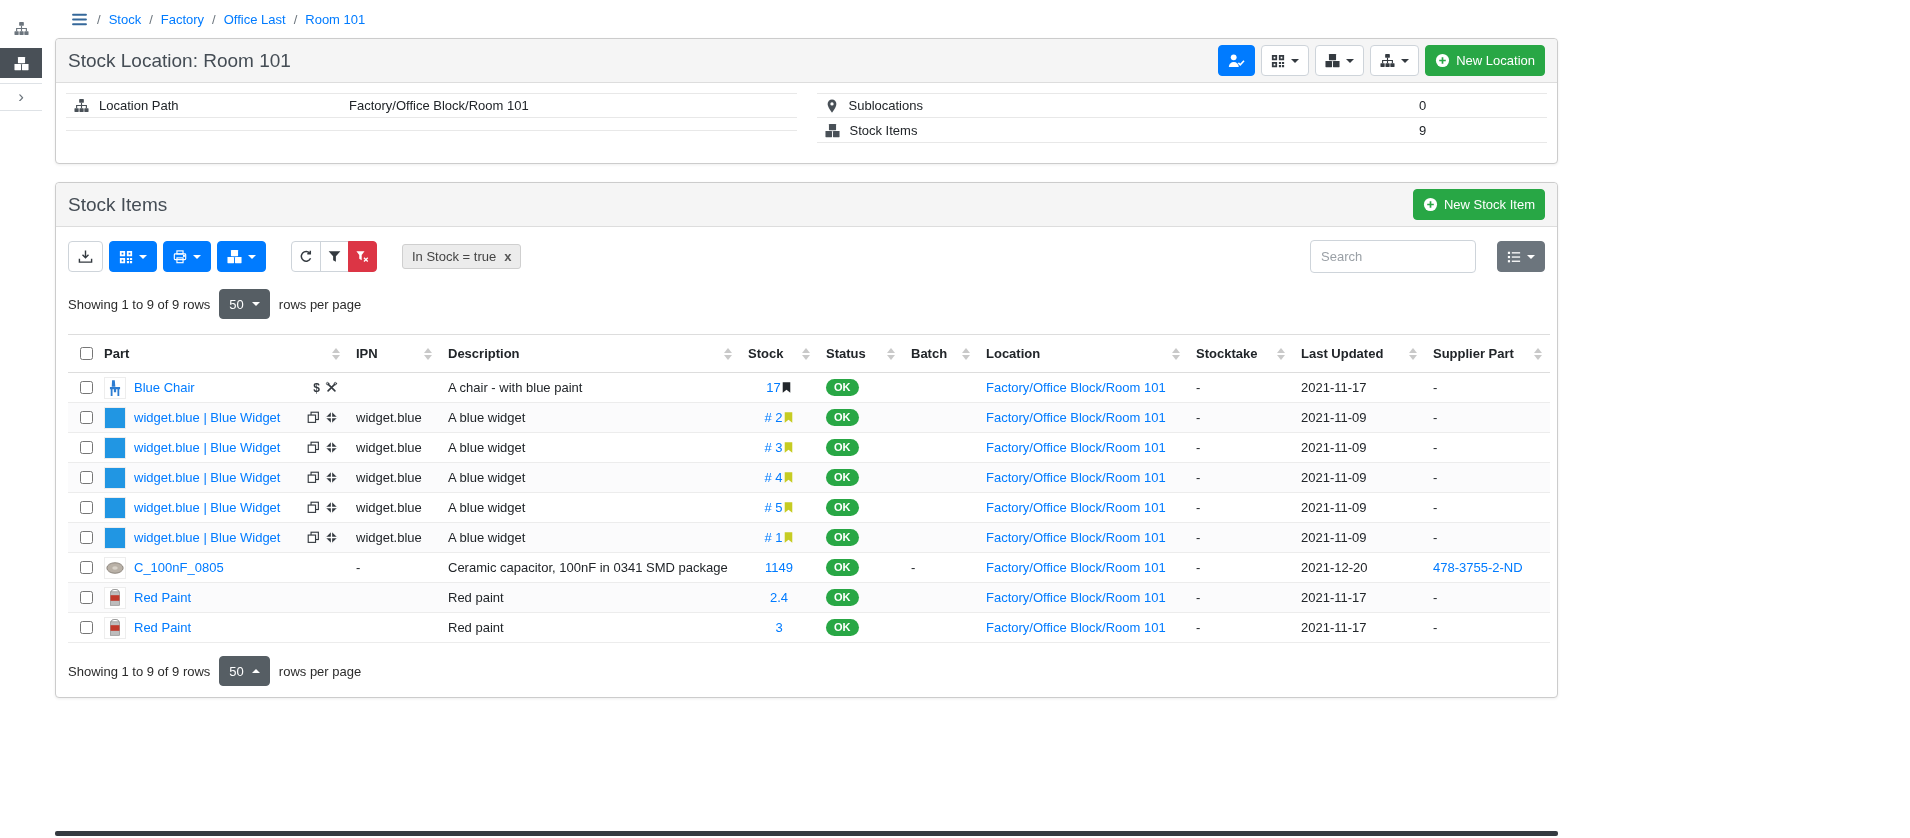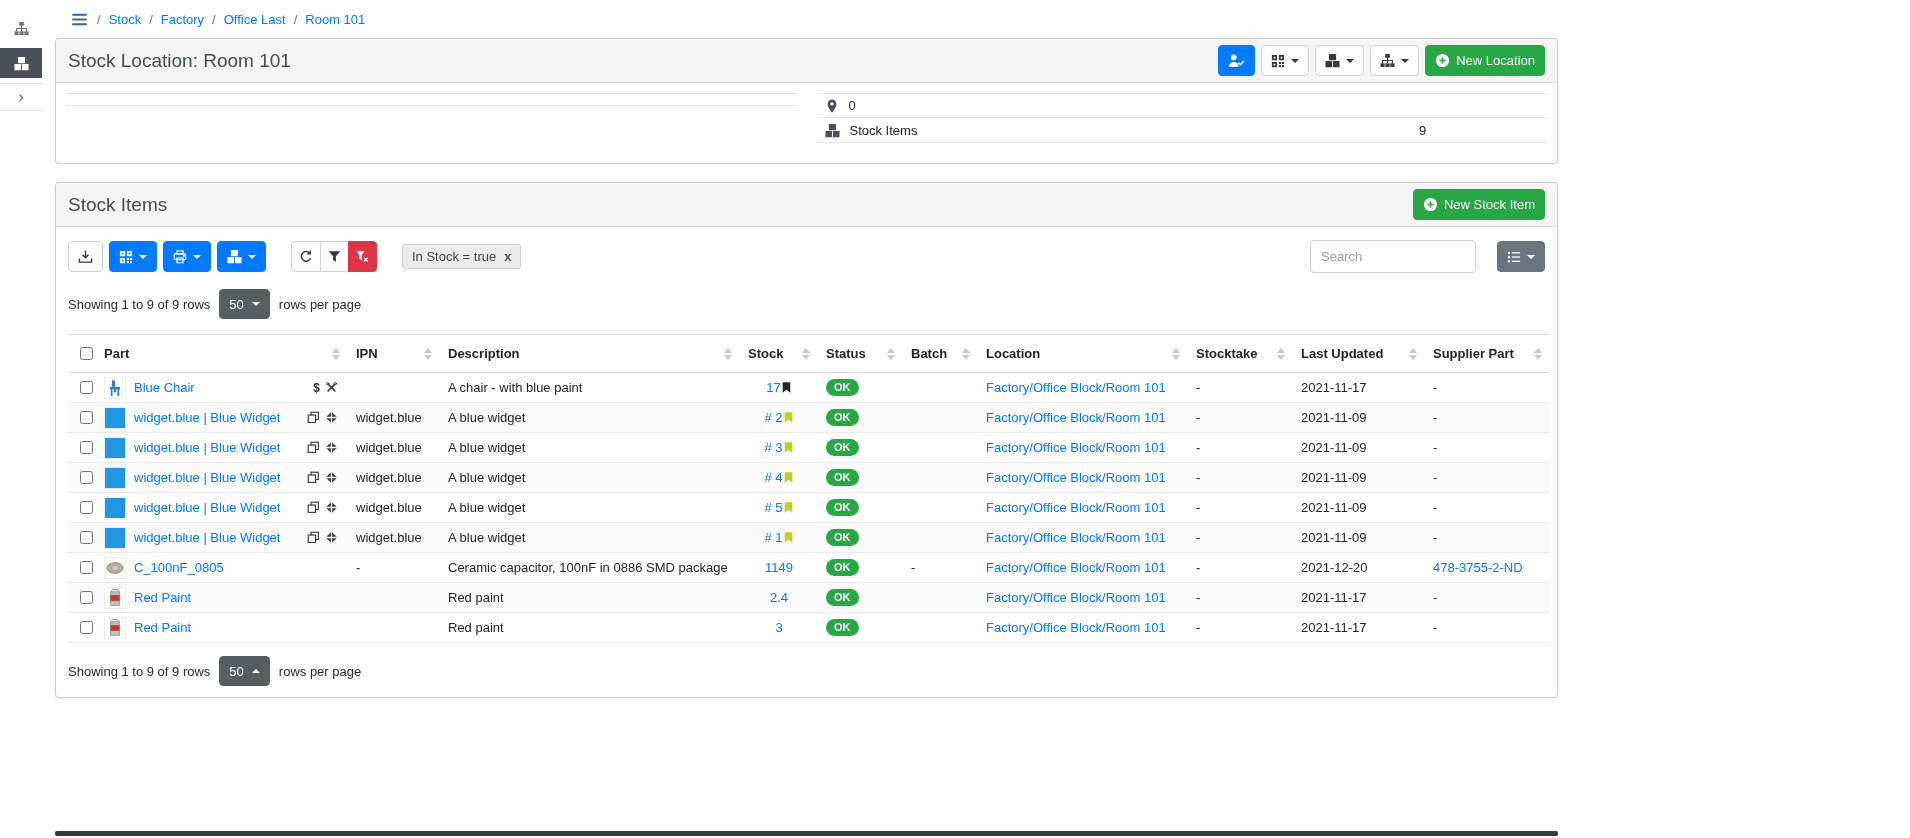--- a/index.html
+++ b/index.html
@@ -195,30 +195,46 @@
                 <circle cx="8" cy="8" r="7" fill="currentColor"></circle>
                 <path d="M8 4.5v7M4.5 8h7" stroke="#28a745" stroke-width="1.8"></path>
               </svg>
             </span>
             <span>New Location</span>
           </button>
         </div>
     </div>
     <div class="details">
       <div class="detail-table">
+          <div class="d-row">
+            <span class="icon d-icon">
+              <svg viewBox="0 0 16 16" width="15" height="15">
+                <g fill="currentColor">
+                  <rect x="5.5" y="1" width="5" height="4" rx="0.5"></rect>
+                  <rect x="0.5" y="11" width="4.5" height="4" rx="0.5"></rect>
+                  <rect x="5.8" y="11" width="4.5" height="4" rx="0.5"></rect>
+                  <rect x="11" y="11" width="4.5" height="4" rx="0.5"></rect>
+                </g>
+                <path d="M8 5v3M2.8 11V8h10.4v3M8 8v3" stroke="currentColor" stroke-width="1.2" fill="none"></path>
+              </svg>
+            </span>
+            <span class="d-label w250">Location Path</span>
+            <span class="d-value grow">Factory/Office Block/Room 101</span>
+          </div>
           <div class="d-row d-empty"></div>
         </div>
       <div class="detail-table">
           <div class="d-row">
             <span class="icon d-icon">
               <svg viewBox="0 0 16 16" width="14" height="14">
                 <path fill="currentColor" d="M8 0.5C5.2 0.5 3 2.8 3 5.6 3 9.4 8 15.5 8 15.5s5-6.1 5-9.9C13 2.8 10.8 0.5 8 0.5z"></path>
                 <circle cx="8" cy="5.6" r="1.9" fill="#fff"></circle>
               </svg>
             </span>
+            <span class="d-label grow">Sublocations</span>
             <span class="d-value w120">0</span>
           </div>
           <div class="d-row">
             <span class="icon d-icon">
               <svg viewBox="0 0 16 16" width="15" height="15" fill="currentColor">
                 <rect x="4.2" y="1" width="7.6" height="6.6" rx="0.5"></rect>
                 <rect x="0.5" y="8.6" width="7" height="6.6" rx="0.5"></rect>
                 <rect x="8.5" y="8.6" width="7" height="6.6" rx="0.5"></rect>
               </svg>
             </span>
@@ -732,21 +748,21 @@
                     <svg viewBox="0 0 16 16" width="20" height="20">
                       <ellipse cx="8" cy="8" rx="6.5" ry="4.2" fill="#b9b1a7" stroke="#8d867e" stroke-width="0.8"></ellipse>
                       <ellipse cx="8" cy="8" rx="2.2" ry="1.4" fill="#d8d2c9"></ellipse>
                     </svg>
                   </span>
                   <a>C_100nF_0805</a>
                   <span class="part-flags"></span>
                 </div>
               </td>
               <td>-</td>
-              <td>Ceramic capacitor, 100nF in 0886 SMD package</td>
+              <td>Ceramic capacitor, 100nF in 0341 SMD package</td>
               <td>
                 <div class="stock-cell">
                   <a>1149</a>
                 </div>
               </td>
               <td><span class="badge-ok">OK</span></td>
               <td>-</td>
               <td><a>Factory/Office Block/Room 101</a></td>
               <td>-</td>
               <td>2021-12-20</td>

